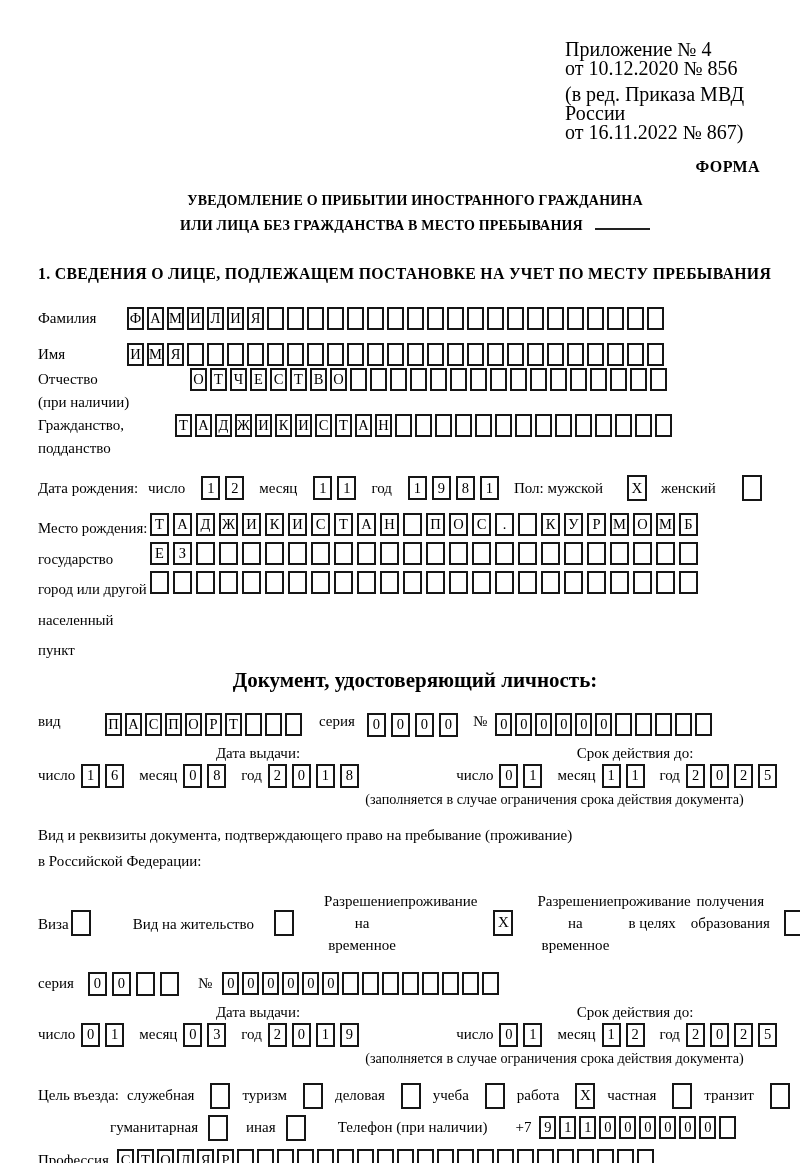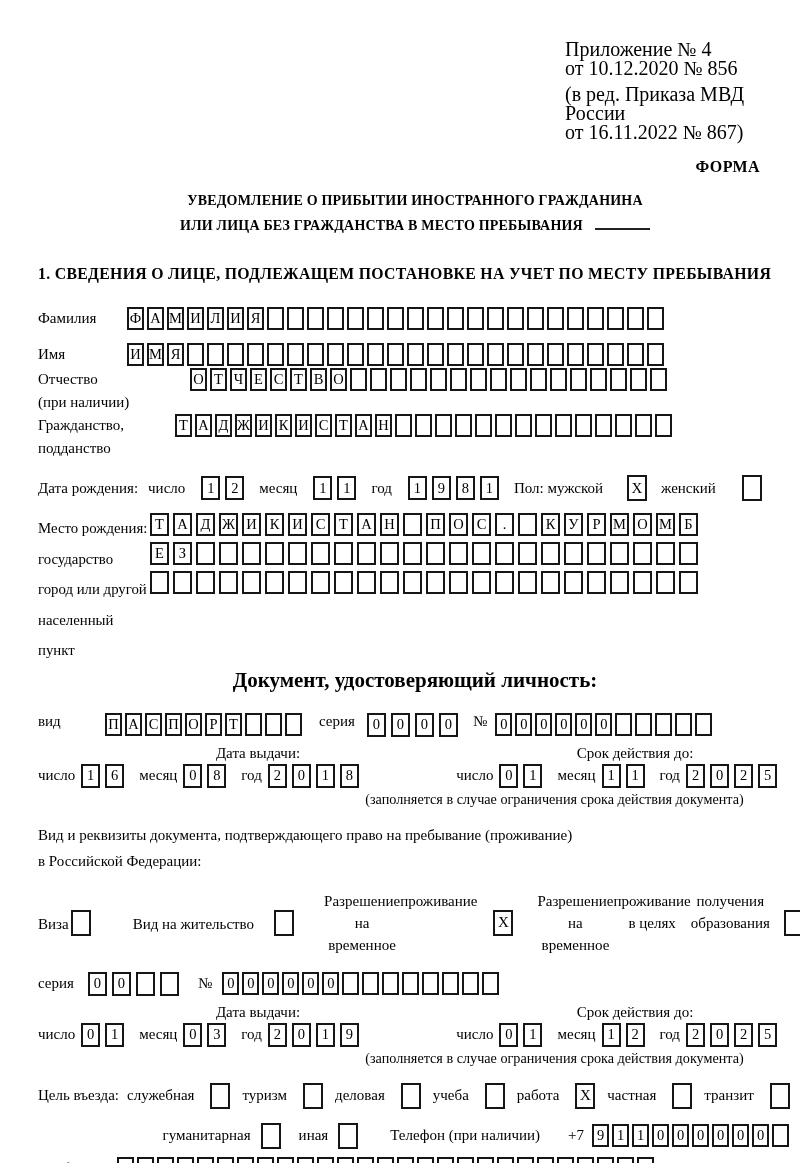--- a/index.html
+++ b/index.html
@@ -86,21 +86,21 @@
   .r-visa .m3 { margin-left: 24px; }
 
   .r-series2 { margin-top: 16px; align-items: center; }
   .r-series2 .s { margin-right: 14px; }
   .r-series2 .n { margin: 0 10px 0 14px; }
 
   .r-purpose { margin-top: 16px; align-items: center; }
   .r-purpose .lbl { margin-right: 8px; }
   .r-purpose .cb { margin: 0 12px 0 8px; }
   .r-purpose .cb:last-child { margin-right: 0; }
-  .r-purpose2 { margin-top: 14px; align-items: center; padding-left: 72px; justify-content: flex-end; }
+  .r-purpose2 { margin-top: 6px; align-items: center; padding-left: 72px; }
   .r-purpose2 .cb { margin: 0 18px 0 10px; }
   .phone-lbl { margin-left: 14px; }
   .phone-pre { margin-left: 28px; margin-right: 8px; }
 
   .r-prof { margin-top: 8px; align-items: center; }
   .r-prof .lbl { width: 79px; }
 </style>
 </head>
 <body>
 

